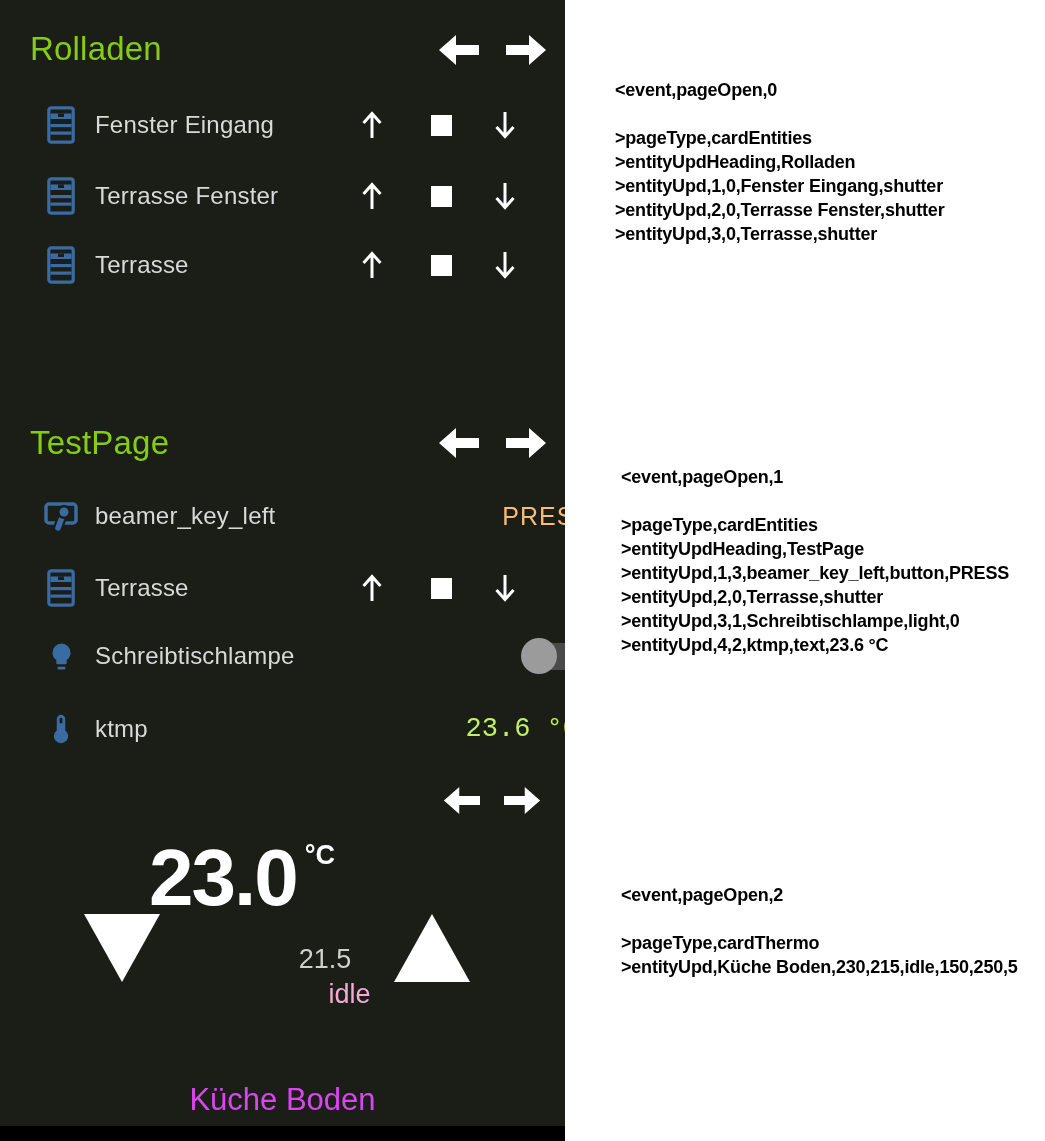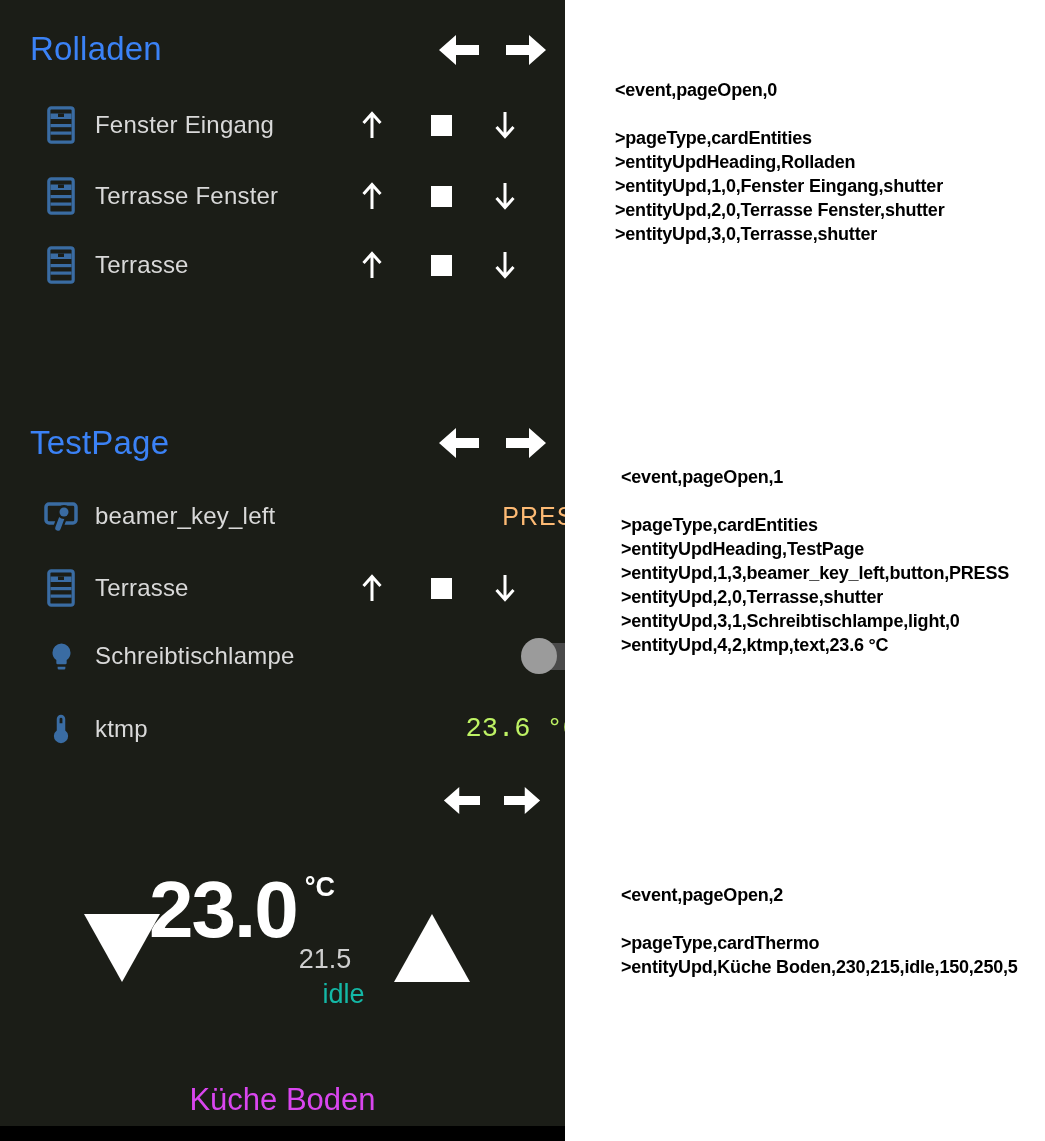--- a/index.html
+++ b/index.html
@@ -3,21 +3,21 @@
 <meta charset="utf-8">
 <style>
   * { margin:0; padding:0; box-sizing:border-box; }
   html,body { width:1045px; height:1141px; background:#ffffff; font-family:"Liberation Sans","DejaVu Sans",sans-serif; }
   .stage { position:relative; width:1045px; height:1141px; overflow:hidden; background:#ffffff; }
 
   
   .panel { position:absolute; left:0; top:0; width:565px; height:1141px; background:#1b1d17; }
   .bottom-strip { position:absolute; left:0; top:1126px; width:565px; height:15px; background:#000000; }
 
-  .card-title { position:absolute; left:30px; font-size:33px; font-weight:400; color:#3b82f6; letter-spacing:0.2px; }
+  .card-title { position:absolute; left:30px; font-size:33px; font-weight:400; color:#84cc16; letter-spacing:0.2px; }
   .nav-btn { position:absolute; width:41px; height:32px; background:none; border:none; padding:0; cursor:pointer; }
   .nav-btn svg { display:block; width:100%; height:100%; }
 
   .row { position:absolute; left:0; width:617px; height:56px; }
   .ent-icon { position:absolute; left:43px; top:50%; transform:translateY(-50%); width:36px; height:40px; display:flex; align-items:center; justify-content:center; }
   .ent-label { position:absolute; left:95px; top:50%; transform:translateY(-50%); font-size:24px; color:#d9d9d9; letter-spacing:0.2px; white-space:nowrap; }
 
   .ctl { position:absolute; top:50%; transform:translateY(-50%); width:34px; height:34px; background:none; border:none; padding:0; cursor:pointer; display:flex; align-items:center; justify-content:center; }
   .ctl-up   { left:355px; }
   .ctl-stop { left:424px; }
@@ -25,24 +25,24 @@
 
   .press-btn { position:absolute; right:25px; top:50%; transform:translateY(-50%); background:none; border:none; padding:0; cursor:pointer;
                font-family:inherit; font-size:25px; font-weight:400; color:#fdba74; letter-spacing:1px; }
   .row-value { position:absolute; right:38px; top:50%; transform:translateY(-50%); font-size:27px; color:#bef264; white-space:nowrap;font-family:Liberation Mono, monospace; }
 
   .toggle { position:absolute; right:30px; top:50%; transform:translateY(-50%); width:66px; height:38px; background:none; border:none; padding:0; cursor:pointer; }
   .toggle .track { position:absolute; left:9px; top:6px; width:57px; height:27px; border-radius:14px; background:#4a4a4a; }
   .toggle .knob  { position:absolute; left:0; top:1px; width:36px; height:36px; border-radius:50%; background:#9b9b9b; }
 
   
-  .thermo-temp { position:absolute; left:0; top:864px; width:484px; text-align:center; color:#ffffff; font-weight:700; font-size:80px; letter-spacing:-2px; white-space:nowrap; }
+  .thermo-temp { position:absolute; left:0; top:832px; width:484px; text-align:center; color:#ffffff; font-weight:700; font-size:80px; letter-spacing:-2px; white-space:nowrap; }
   .thermo-temp .unit { display:inline-block; font-size:27px; letter-spacing:0; vertical-align:top; margin-left:8px; margin-top:8px; }
   .thermo-target { position:absolute; left:0; top:944px; width:650px; text-align:center; font-size:27px; color:#cfcfcf; }
-  .thermo-state  { position:absolute; left:2px; top:979px; width:683px; text-align:center; font-size:27px; color:#14b8a6; }
+  .thermo-state  { position:absolute; left:8px; top:979px; width:683px; text-align:center; font-size:27px; color:#f9a8d4; }
   .thermo-title  { position:absolute; left:0; top:1082px; width:565px; text-align:center; font-size:31px; color:#d946ef; }
   .tri-btn { position:absolute; width:76px; height:68px; background:none; border:none; padding:0; cursor:pointer; }
   .tri-btn svg { display:block; width:100%; height:100%; }
   .tri-down { left:84px;  top:914px; }
   .tri-up   { left:394px; top:914px; }
 
   
   .log { position:absolute; left:565px; top:0; width:480px; height:933px; background:#ffffff; }
   .log-block { position:absolute; }
   .log-line { font-size:18px; font-weight:700; color:#000000; line-height:24px; letter-spacing:-0.2px; white-space:nowrap; }

